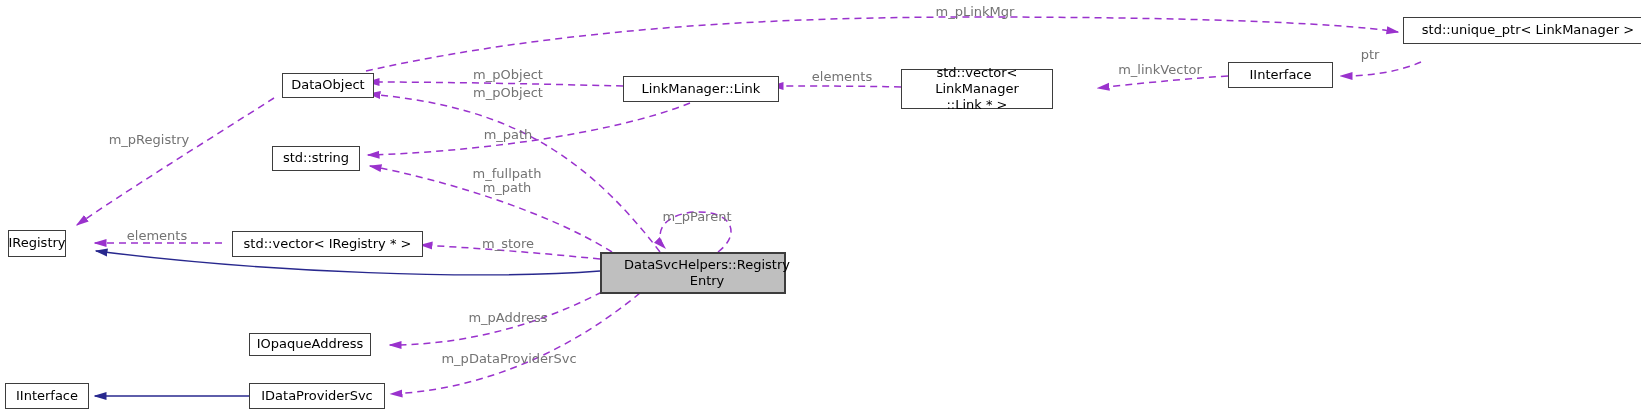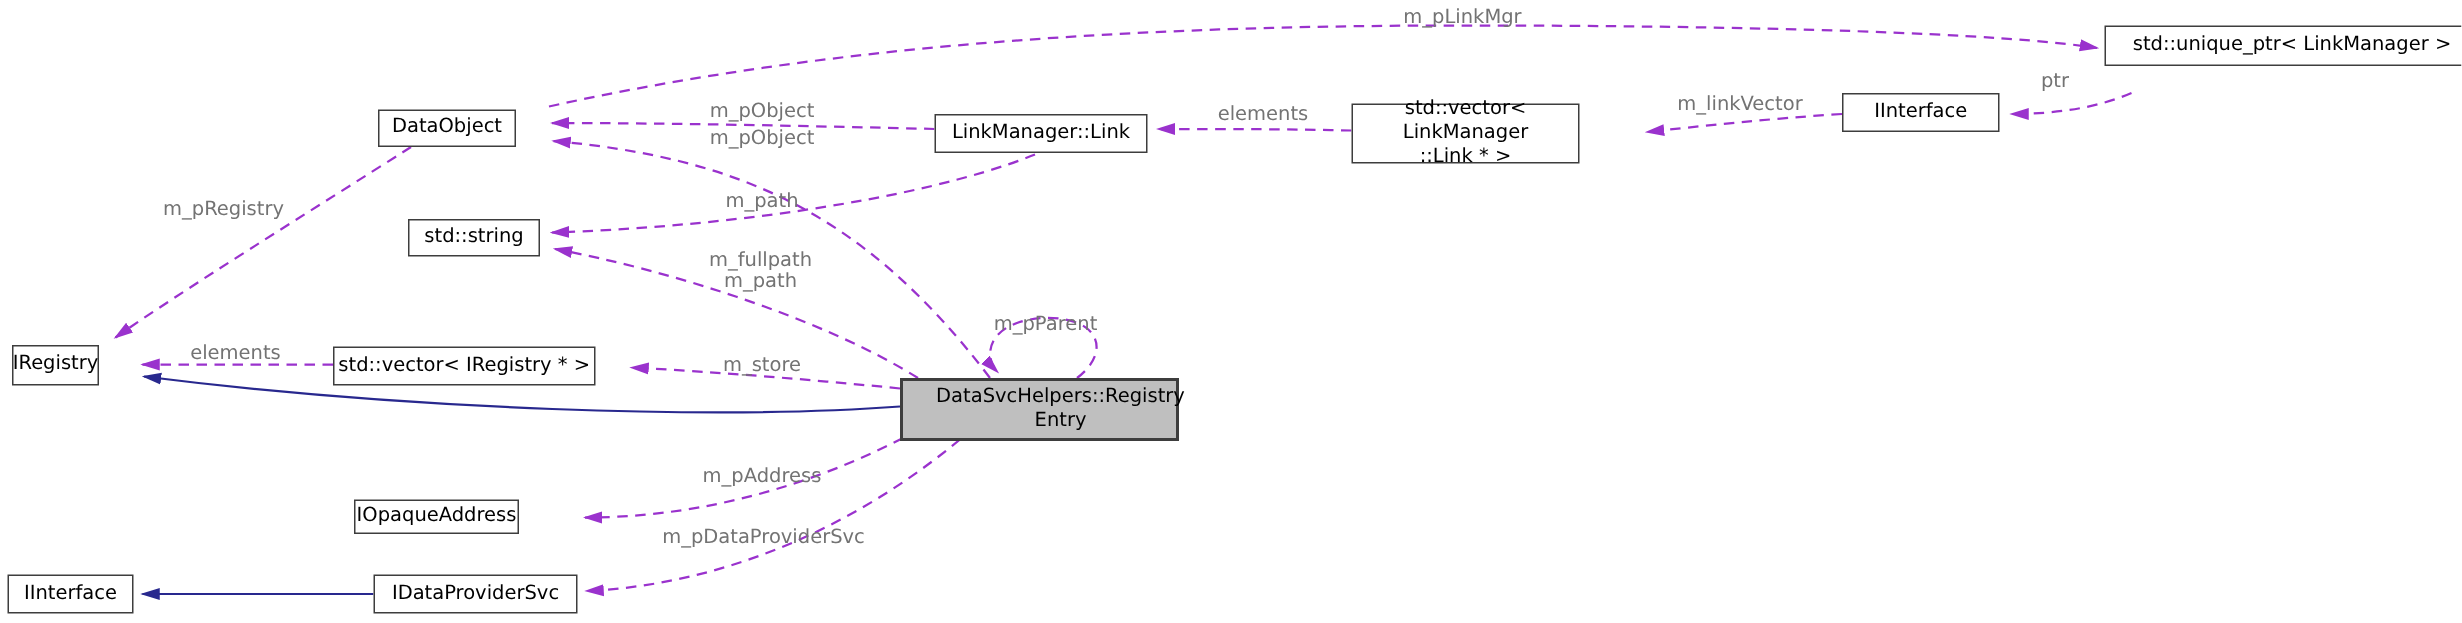--- a/index.html
+++ b/index.html
@@ -60,32 +60,32 @@
     <path class="edge-usage" d="M 274 98 C 208 140, 118 196, 77 225" marker-end="url(#arrU)"></path>
     <path class="edge-usage" d="M 222 243 L 95 243" marker-end="url(#arrU)"></path>
     <path class="edge-usage" d="M 600 259 C 540 253, 478 248, 421 245" marker-end="url(#arrU)"></path>
     <path class="edge-usage" d="M 602 292 C 528 330, 455 345, 390 345" marker-end="url(#arrU)"></path>
     <path class="edge-usage" d="M 640 293 C 565 355, 478 390, 391 394" marker-end="url(#arrU)"></path>
     <path class="edge-usage" d="M 718 252 C 734 240, 736 224, 720 216 C 702 208, 672 212, 663 226 C 658 234, 660 243, 665 248" marker-end="url(#arrU)"></path>
     <path class="edge-inherit" d="M 600 271 C 480 280, 270 273, 96 251" marker-end="url(#arrI)"></path>
     <path class="edge-inherit" d="M 249 396 L 95 396" marker-end="url(#arrI)"></path>
   </svg>
 
-  <div class="node" style="left:252px;top:73px;width:92px;height:25px">DataObject</div>
+  <div class="node" style="left:282px;top:73px;width:92px;height:25px">DataObject</div>
   <div class="node" style="left:272px;top:146px;width:88px;height:25px">std::string</div>
-  <div class="node" style="left:623px;top:76px;width:142px;height:26px">LinkManager::Link</div>
+  <div class="node" style="left:623px;top:76px;width:156px;height:26px">LinkManager::Link</div>
   <div class="node" style="left:901px;top:69px;width:152px;height:40px">std::vector&lt; LinkManager
 ::Link * &gt;</div>
   <div class="node" style="left:1228px;top:62px;width:105px;height:26px">IInterface</div>
   <div class="node" style="left:1403px;top:17px;width:250px;height:27px">std::unique_ptr&lt; LinkManager &gt;</div>
   <div class="node" style="left:8px;top:230px;width:58px;height:27px">IRegistry</div>
-  <div class="node" style="left:222px;top:231px;width:175px;height:26px">std::vector&lt; IRegistry * &gt;</div>
+  <div class="node" style="left:232px;top:231px;width:191px;height:26px">std::vector&lt; IRegistry * &gt;</div>
   <div class="node hl" style="left:600px;top:252px;width:186px;height:42px">DataSvcHelpers::Registry
 Entry</div>
-  <div class="node" style="left:236px;top:333px;width:110px;height:23px">IOpaqueAddress</div>
+  <div class="node" style="left:249px;top:333px;width:122px;height:23px">IOpaqueAddress</div>
   <div class="node" style="left:5px;top:383px;width:84px;height:26px">IInterface</div>
   <div class="node" style="left:249px;top:383px;width:136px;height:26px">IDataProviderSvc</div>
 
   <div class="elabel" style="left:975px;top:12px">m_pLinkMgr</div>
   <div class="elabel" style="left:508px;top:75px">m_pObject</div>
   <div class="elabel" style="left:508px;top:93px">m_pObject</div>
   <div class="elabel" style="left:508px;top:135px">m_path</div>
   <div class="elabel" style="left:507px;top:181px">m_fullpath
 m_path</div>
   <div class="elabel" style="left:149px;top:140px">m_pRegistry</div>

